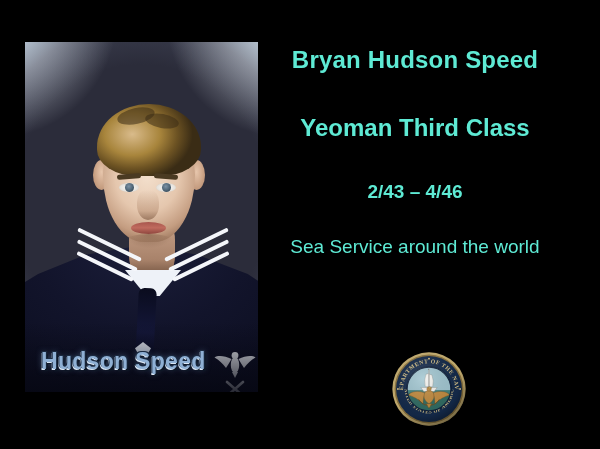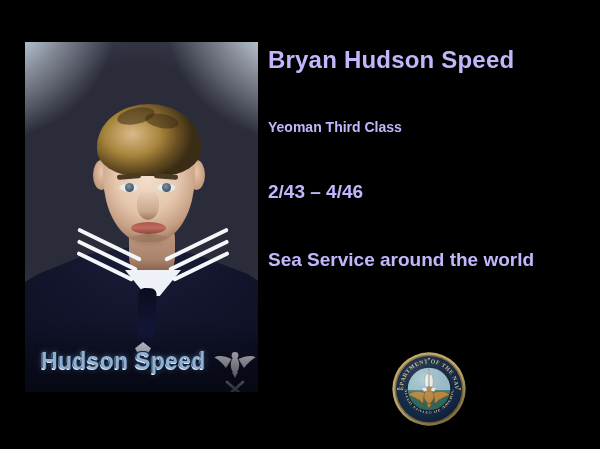--- a/index.html
+++ b/index.html
@@ -222,46 +222,47 @@
        1px -1px 0 #1b2a40,
       -1px  1px 0 #d9e6f4,
        2px  2px 1px #0d1624,
        0 0 6px rgba(120,160,205,0.55);
     white-space: nowrap;
   }
 
   
   #info {
     position: absolute;
-    left: 268px;
+    left: 255px;
     top: 46px;
     width: 320px;
-    color: #c4b5fd;
+    text-align: center;
+    color: #5eead4;
   }
   .line-name {
     font-size: 24px;
     font-weight: bold;
     letter-spacing: 0.2px;
     white-space: nowrap;
   }
   .line-rank {
     margin-top: 40px;
-    font-size: 14px;
+    font-size: 24px;
     font-weight: bold;
     line-height: 27px;
   }
   .line-dates {
     margin-top: 40px;
     font-size: 19px;
     font-weight: bold;
   }
   .line-service {
-    margin-top: 46px;
+    margin-top: 33px;
     font-size: 19px;
-    font-weight: bold;
+    font-weight: normal;
     white-space: nowrap;
   }
 
   
   #navy-seal {
     position: absolute;
     left: 392px;
     top: 352px;
     width: 74px;
     height: 74px;

